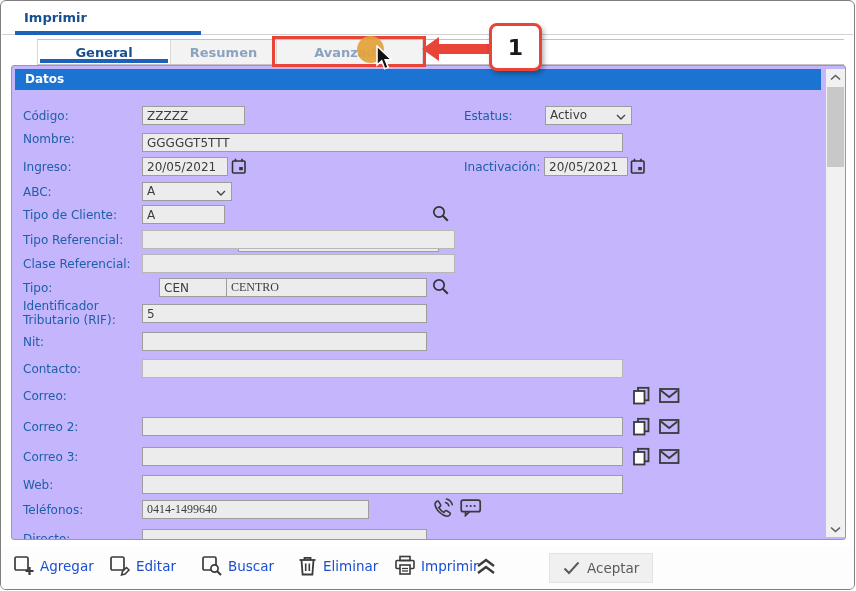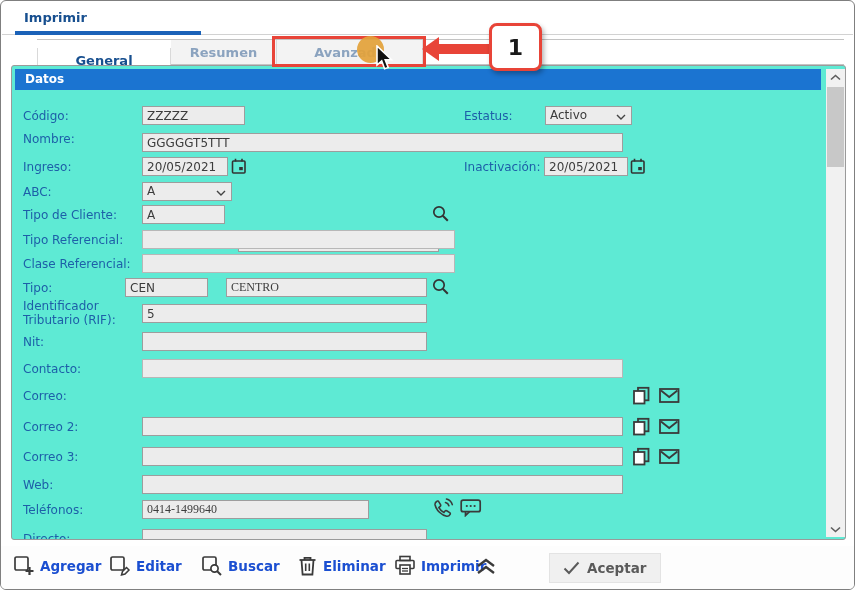--- a/index.html
+++ b/index.html
@@ -12,63 +12,63 @@
   
   .win-title { position:absolute; left:23px; top:9px; font-size:13px; font-weight:bold; color:#174f8f; }
   .title-sep { position:absolute; left:1px; right:1px; top:33px; height:1px; background:#d2d2d2; }
   .title-underline { position:absolute; left:14px; top:30px; width:186px; height:4px; background:#1b62b8; }
 
   
   .tabbar { position:absolute; left:36px; top:38px; right:10px; height:26px;
     border-top:1px solid #c3c3c3; border-bottom:1px solid #c3c3c3; background:#fff; display:flex; }
   .tab { position:relative; height:100%; display:flex; align-items:center; justify-content:center;
     font-size:13px; font-weight:bold; color:#8ba3bf; background:#f3f3f3; border-right:1px solid #d9d9d9; cursor:default; }
-  .tab.active { background:#fff; color:#174f8f;margin-top:8px; }
+  .tab.active { background:#fff; color:#174f8f; }
   .tab.active .tab-underline { position:absolute; left:2px; right:2px; bottom:1px; height:4px; background:#1b62b8; }
   .tab.t1 { width:134px; border-left:1px solid #d9d9d9; }
   .tab.t2 { width:106px; }
   .tab.t3 { width:146px; }
 
   
   .red-box { position:absolute; left:271px; top:35px; width:154px; height:31px;
     border:3px solid #e84438; z-index:30; }
   .cursor-circle { position:absolute; left:356px; top:35px; width:27px; height:27px; border-radius:50%;
     background:#e3a23a; opacity:.92; z-index:31; }
   .cursor-svg { position:absolute; left:374px; top:44px; z-index:33; }
   .arrow-shaft { position:absolute; left:437px; top:43px; width:53px; height:10px; background:#e84438; z-index:32; }
   .arrow-head { position:absolute; left:421px; top:36px; width:0; height:0; z-index:32;
     border-top:12px solid transparent; border-bottom:12px solid transparent; border-right:17px solid #e84438; }
   .callout { position:absolute; left:488px; top:22px; width:53px; height:48px; background:#fff;
     border:3px solid #e84438; border-radius:8px; z-index:33; display:flex; align-items:center; justify-content:center;
     font-size:22px; font-weight:bold; color:#1a1a1a; box-shadow:2px 3px 5px rgba(0,0,0,.3); }
 
   
   .panel { position:absolute; left:10px; top:64px; width:835px; height:475px;
-    border:1px solid #9a9a9a; border-radius:3px; background:#5eead4; overflow:hidden; }
+    border:1px solid #9a9a9a; border-radius:3px; background:#c4b5fd; overflow:hidden; }
   .datos-bar { position:absolute; left:3px; top:3px; width:806px; height:21px; background:#1b74d1;
     color:#fff; font-size:12px; font-weight:bold; line-height:21px; padding-left:10px; }
 
   .lbl { position:absolute; left:11px; font-size:12px; color:#1d5fa8; white-space:nowrap; }
   .lbl.r { left:452px; }
   .inp { position:absolute; height:19px; background:#ececec; border:1px solid #9d9d9d;
     font-family:"DejaVu Sans", sans-serif; font-size:12px; color:#3c3c3c; padding:0 4px; outline:none; }
   .inp.dim { border-color:#b7b7b7; }
   .sel { position:absolute; height:19px; background:#ececec; border:1px solid #9d9d9d;
     font-size:12px; color:#3c3c3c; padding:0 4px; line-height:17px; cursor:default; }
   .sel svg { position:absolute; right:5px; top:7px; }
   .fld-icon { position:absolute; cursor:pointer; }
 
   
   .sbar { position:absolute; left:814px; top:3px; width:19px; height:468px; background:#f1f1f1; }
   .sbar .btn-up, .sbar .btn-dn { position:absolute; left:0; width:19px; height:16px; display:flex; align-items:center; justify-content:center; }
   .sbar .btn-up { top:0; } .sbar .btn-dn { bottom:0; }
   .sbar .thumb { position:absolute; left:1px; top:18px; width:17px; height:80px; background:#c8c8c8; }
 
   
-  .toolbar { position:absolute; left:0; right:0; top:545px; height:44px; background:#fdfdfd;font-weight:bold; }
+  .toolbar { position:absolute; left:0; right:0; top:545px; height:44px; background:#fdfdfd; }
   .tool { position:absolute; top:9px; display:flex; align-items:center; gap:5px; cursor:pointer; }
   .tool span { font-size:13.5px; color:#1b4fd1; }
   .chev-tool { position:absolute; top:11px; left:474px; cursor:pointer; }
   .tbtn { position:absolute; top:7px; height:30px; background:#f0f0f0; border:1px solid #e3e3e3;
     display:flex; align-items:center; gap:7px; padding:0 13px; font-family:"DejaVu Sans",sans-serif;
     font-size:13.5px; color:#5a5a5a; cursor:pointer; }
 
   svg { display:block; }
 </style>
 </head>
@@ -155,21 +155,21 @@
       <line x1="10.8" y1="10.8" x2="15.8" y2="15.8" stroke="#333" stroke-width="2"></line>
     </svg>
 
     <div class="lbl" style="top:167px">Tipo Referencial:</div>
     <input class="inp dim" style="left: 130px; top: 164px; width: 313px;" readonly="" value="">
 
     <div class="lbl" style="top:191px">Clase Referencial:</div>
     <input class="inp dim" style="left: 130px; top: 188px; width: 313px;" readonly="" value="">
 
     <div class="lbl" style="top:215px">Tipo:</div>
-    <input class="inp" style="left: 113px; top: 212px; width: 83px;" readonly="" value="CEN">
+    <input class="inp" style="left: 147px; top: 212px; width: 83px;" readonly="" value="CEN">
     <input class="inp" style="left: 214px; top: 212px; width: 201px; font-family: Liberation Serif, serif;" readonly="" value="CENTRO">
     <svg class="fld-icon" style="left:420px; top:212px" width="18" height="18" viewBox="0 0 18 18">
       <circle cx="7" cy="7" r="5.2" fill="none" stroke="#333" stroke-width="1.7"></circle>
       <line x1="10.8" y1="10.8" x2="15.8" y2="15.8" stroke="#333" stroke-width="2"></line>
     </svg>
 
     <div class="lbl" style="top:233px">Identificador</div>
     <div class="lbl" style="top:247px">Tributario (RIF):</div>
     <input class="inp" style="left: 130px; top: 238px; width: 285px;" readonly="" value="5">
 

